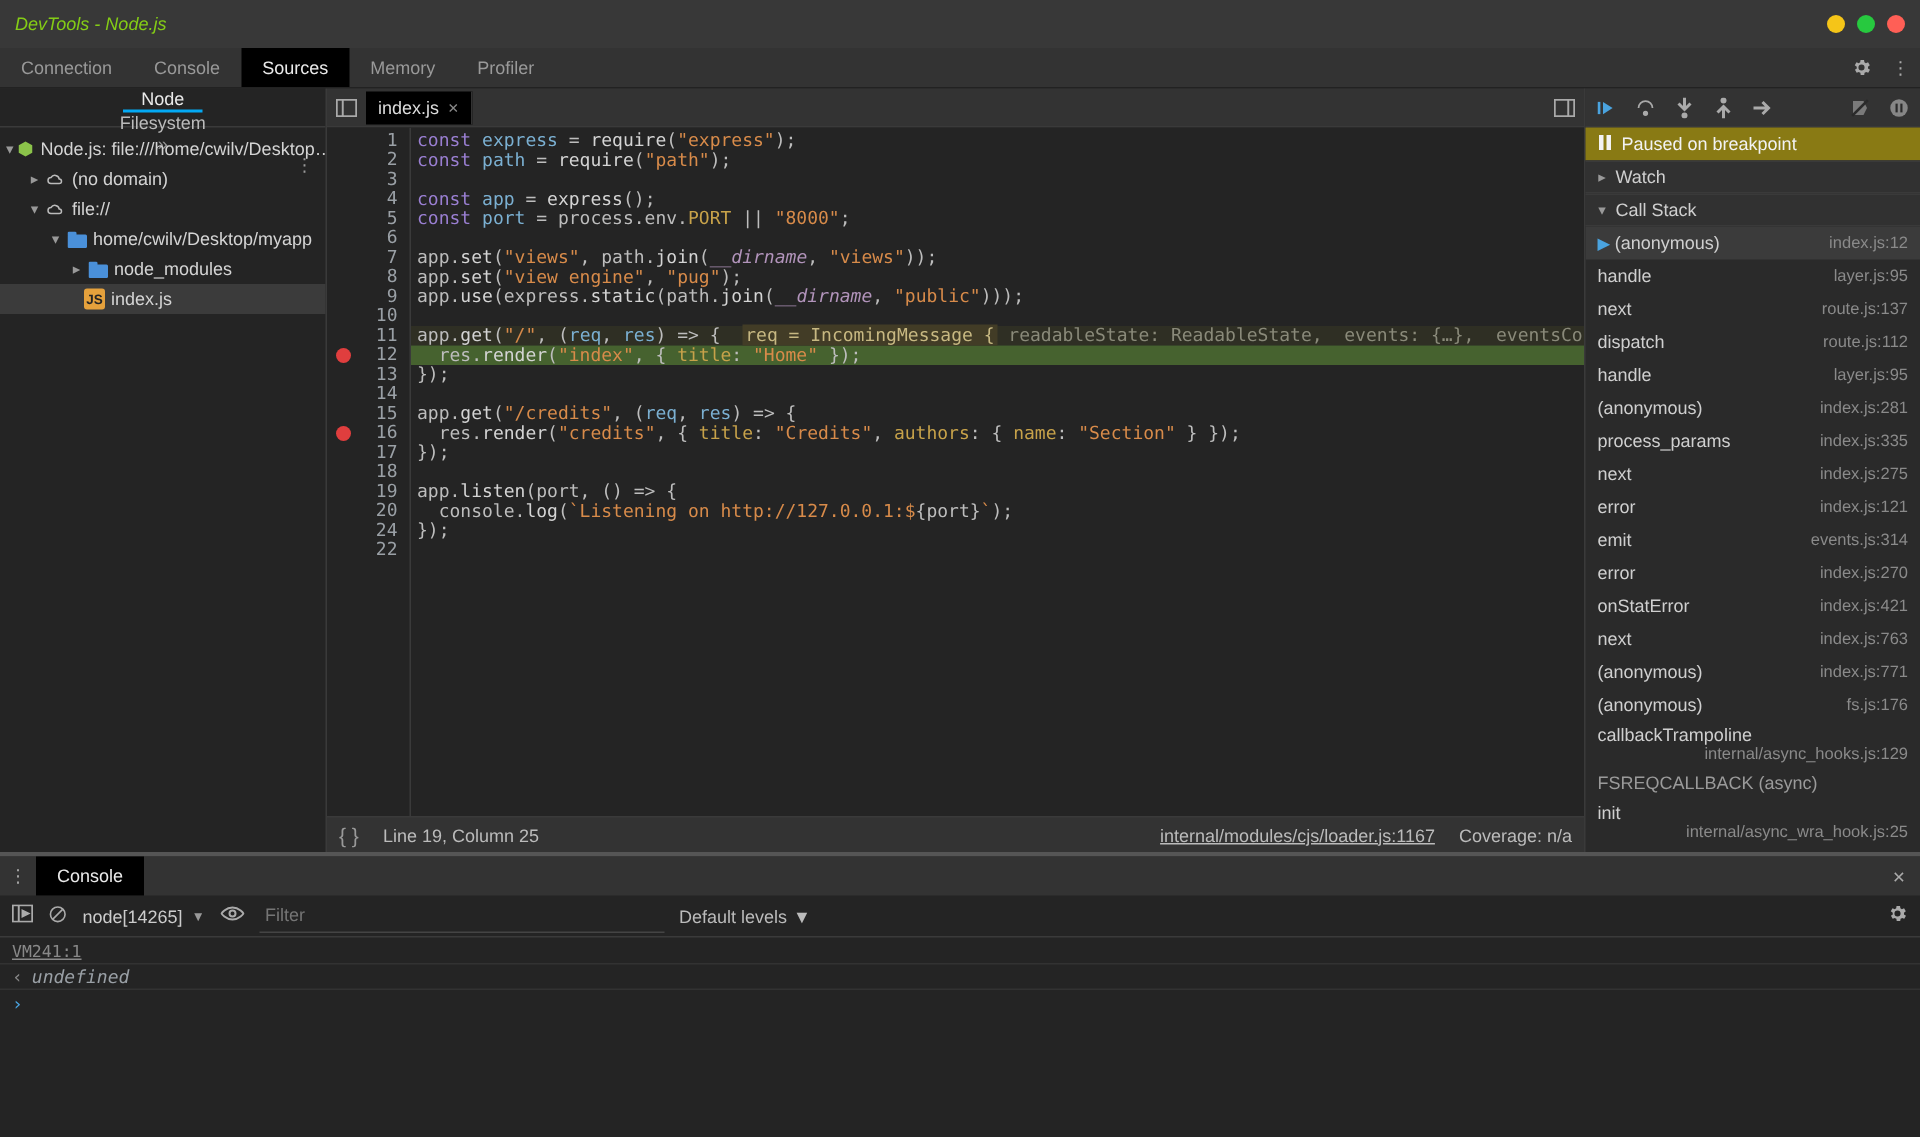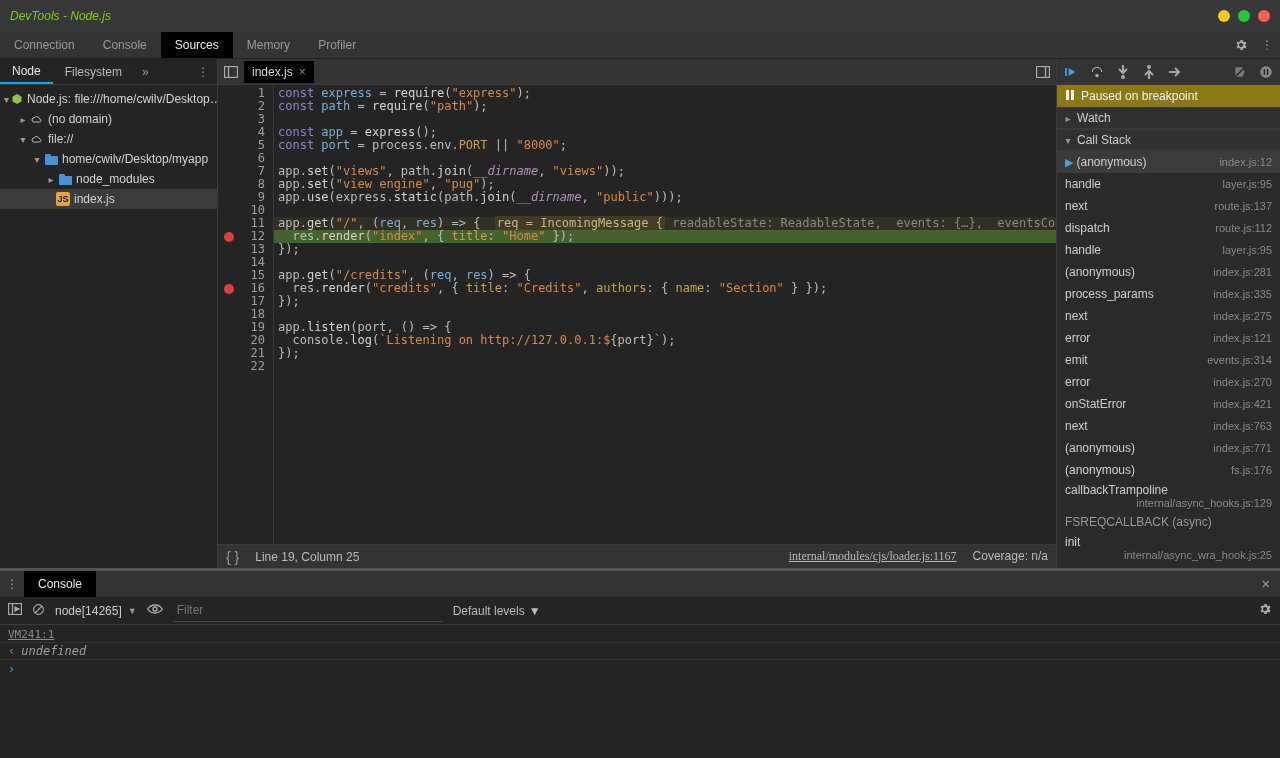--- a/index.html
+++ b/index.html
@@ -65,20 +65,21 @@
   background: #242424;
   border-right: 1px solid #3a3a3a;
   display: flex;
   flex-direction: column;
 }
 .nav-tabs {
   height: 26px;
   display: flex;
   align-items: center;
   border-bottom: 1px solid #3a3a3a;
+  flex-direction: column;
 }
 .nav-tabs .ntab {
   padding: 0 12px;
   height: 100%;
   display: flex;
   align-items: center;
   color: #bbb;
   font-size: 12px;
 }
 .nav-tabs .ntab.active {
@@ -195,21 +196,21 @@
   border-top:1px solid #3a3a3a;
   display:flex;
   align-items:center;
   color:#bbb;
   font-size:12px;
   padding:0 8px;
   gap:16px;
 }
 .edstatus .braces { font-size:14px; color:#999; }
 .edstatus .right { margin-left:auto; display:flex; gap:16px; }
-.edstatus .lnk { text-decoration:underline;font-family:Liberation Serif, serif; }
+.edstatus .lnk { text-decoration:underline; }
 
 
 .rightcol {
   width: 224px;
   background:#2a2a2a;
   border-left:1px solid #3a3a3a;
   display:flex;
   flex-direction:column;
   min-height:0;
 }
@@ -470,21 +471,21 @@
           <div class="gline">11</div>
           <div class="gline">12<span class="bp-dot"></span></div>
           <div class="gline">13</div>
           <div class="gline">14</div>
           <div class="gline">15</div>
           <div class="gline">16<span class="bp-dot"></span></div>
           <div class="gline">17</div>
           <div class="gline">18</div>
           <div class="gline">19</div>
           <div class="gline">20</div>
-          <div class="gline">21</div>
+          <div class="gline">24</div>
           <div class="gline">22</div>
         </div>
       <div class="code" id="code">
           <div class="cline"><span class="tok-kw">const</span> <span class="tok-par">express</span> = <span class="tok-fn">require</span>(<span class="tok-str">"express"</span>);</div>
           <div class="cline"><span class="tok-kw">const</span> <span class="tok-par">path</span> = <span class="tok-fn">require</span>(<span class="tok-str">"path"</span>);</div>
           <div class="cline"></div>
           <div class="cline"><span class="tok-kw">const</span> <span class="tok-par">app</span> = <span class="tok-fn">express</span>();</div>
           <div class="cline"><span class="tok-kw">const</span> <span class="tok-par">port</span> = process.env.<span class="tok-prop">PORT</span> || <span class="tok-str">"8000"</span>;</div>
           <div class="cline"></div>
           <div class="cline">app.<span class="tok-fn">set</span>(<span class="tok-str">"views"</span>, path.<span class="tok-fn">join</span>(<span class="tok-kw2">__dirname</span>, <span class="tok-str">"views"</span>));</div>

